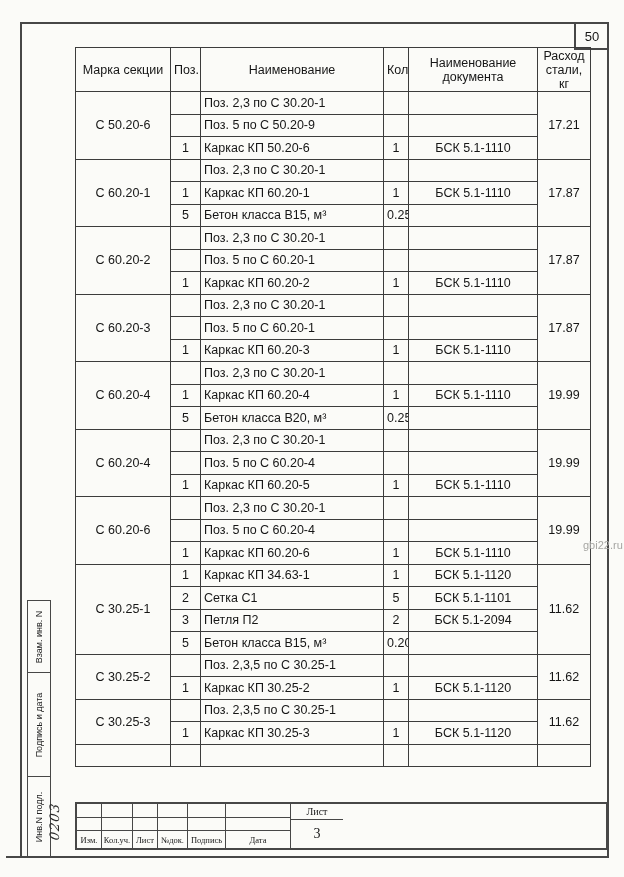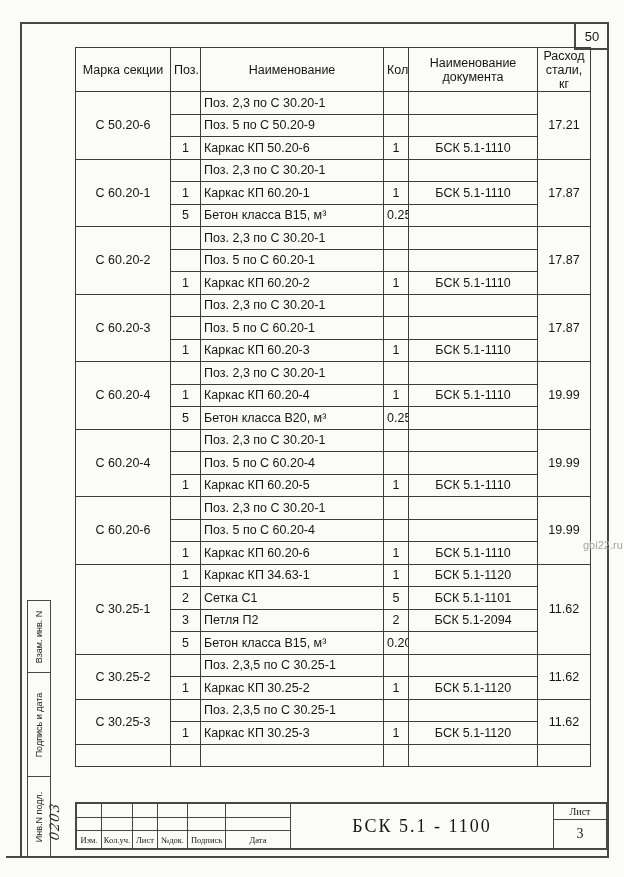--- a/index.html
+++ b/index.html
@@ -395,21 +395,20 @@
         </div>
       <div class="tb-row">
           <div>Изм.</div>
           <div>Кол.уч.</div>
           <div>Лист</div>
           <div>№док.</div>
           <div>Подпись</div>
           <div>Дата</div>
         </div>
     </div>
-    <div class="tb-center">БСК 5.1 - 1100</div>
     <div class="tb-right">
       <div class="tb-sheet-label">Лист</div>
       <div class="tb-sheet-number">3</div>
     </div>
   </div>
 
   <div class="watermark">gbi22.ru</div>
 
 </div>
 

